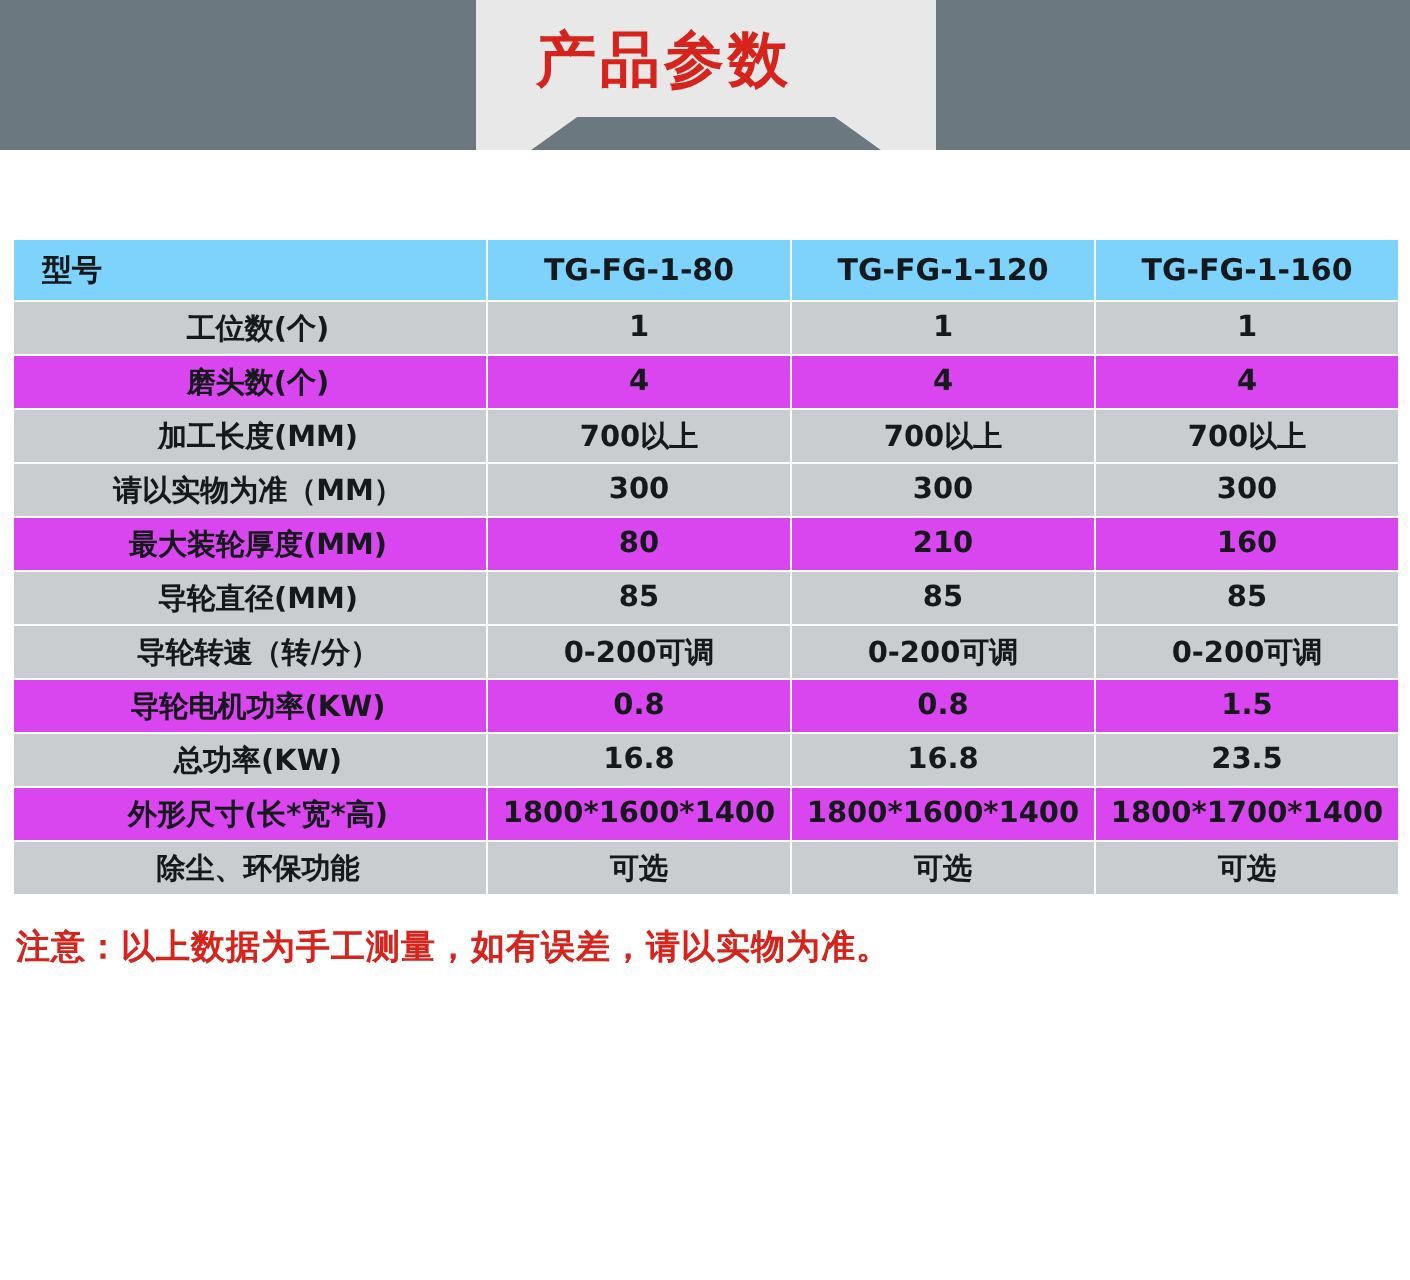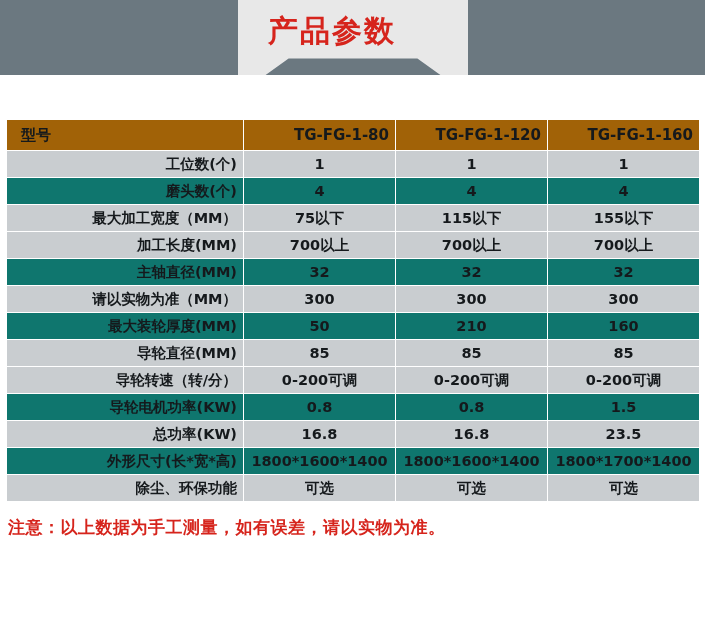--- a/index.html
+++ b/index.html
@@ -69,44 +69,44 @@
 
   table.spec th, table.spec td {
     border: 1px solid #ffffff;
     height: 26px;
     padding: 0 6px;
     color: #15191c;
     font-weight: bold;
     font-family: "DejaVu Sans", "Liberation Sans", sans-serif;
   }
   table.spec thead th {
-    background: #a16207;
+    background: #7dd3fc;
     font-size: 15px;
     height: 30px;
     margin-top: 40px;
   }
   table.spec thead th.hdr-label {
     text-align: left;
     padding-left: 14px;
   }
   table.spec thead th.hdr-model {
-    text-align: right;
+    text-align: center;
   }
   table.spec td.rowlabel {
-    text-align: right;
+    text-align: center;
     padding-left: 14px;
     background: #c9cdd0;
   }
   table.spec td.val {
     text-align: center;
     background: #c9cdd0;
   }
   table.spec tr.alt td.rowlabel,
   table.spec tr.alt td.val {
-    background: #0f766e;
+    background: #d946ef;
   }
 
   
   .note {
     margin-top: 14px;
     padding-left: 8px;
     color: #d6241c;
     font-size: 17px;
     font-weight: bold;
     letter-spacing: 0.5px;
@@ -145,46 +145,34 @@
           <td class="val">1</td>
           <td class="val">1</td>
         </tr>
         <tr class="alt">
           <td class="rowlabel">磨头数(个)</td>
           <td class="val">4</td>
           <td class="val">4</td>
           <td class="val">4</td>
         </tr>
         <tr>
-          <td class="rowlabel">最大加工宽度（MM）</td>
-          <td class="val">75以下</td>
-          <td class="val">115以下</td>
-          <td class="val">155以下</td>
-        </tr>
-        <tr>
           <td class="rowlabel">加工长度(MM)</td>
           <td class="val">700以上</td>
           <td class="val">700以上</td>
           <td class="val">700以上</td>
         </tr>
-        <tr class="alt">
-          <td class="rowlabel">主轴直径(MM)</td>
-          <td class="val">32</td>
-          <td class="val">32</td>
-          <td class="val">32</td>
-        </tr>
         <tr>
           <td class="rowlabel">请以实物为准（MM）</td>
           <td class="val">300</td>
           <td class="val">300</td>
           <td class="val">300</td>
         </tr>
         <tr class="alt">
           <td class="rowlabel">最大装轮厚度(MM)</td>
-          <td class="val">50</td>
+          <td class="val">80</td>
           <td class="val">210</td>
           <td class="val">160</td>
         </tr>
         <tr>
           <td class="rowlabel">导轮直径(MM)</td>
           <td class="val">85</td>
           <td class="val">85</td>
           <td class="val">85</td>
         </tr>
         <tr>

